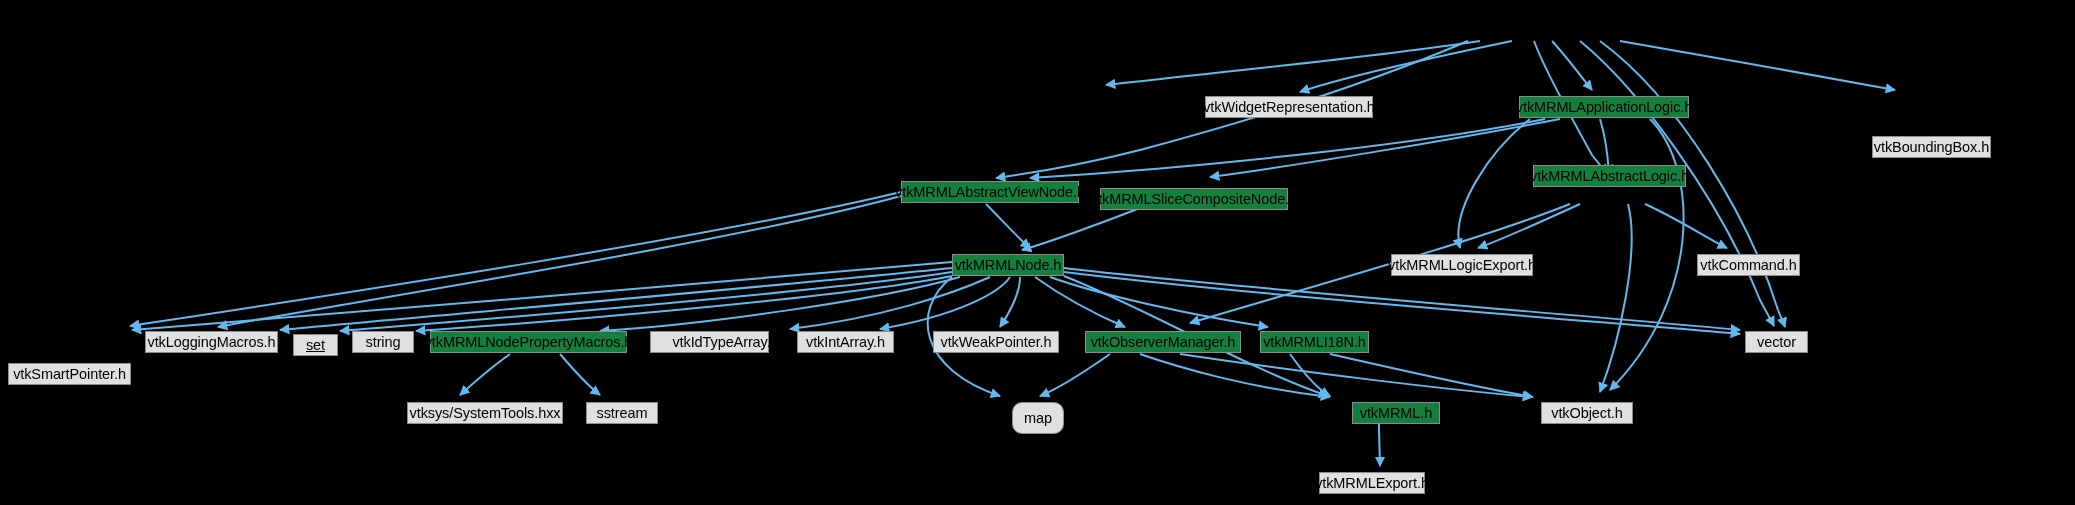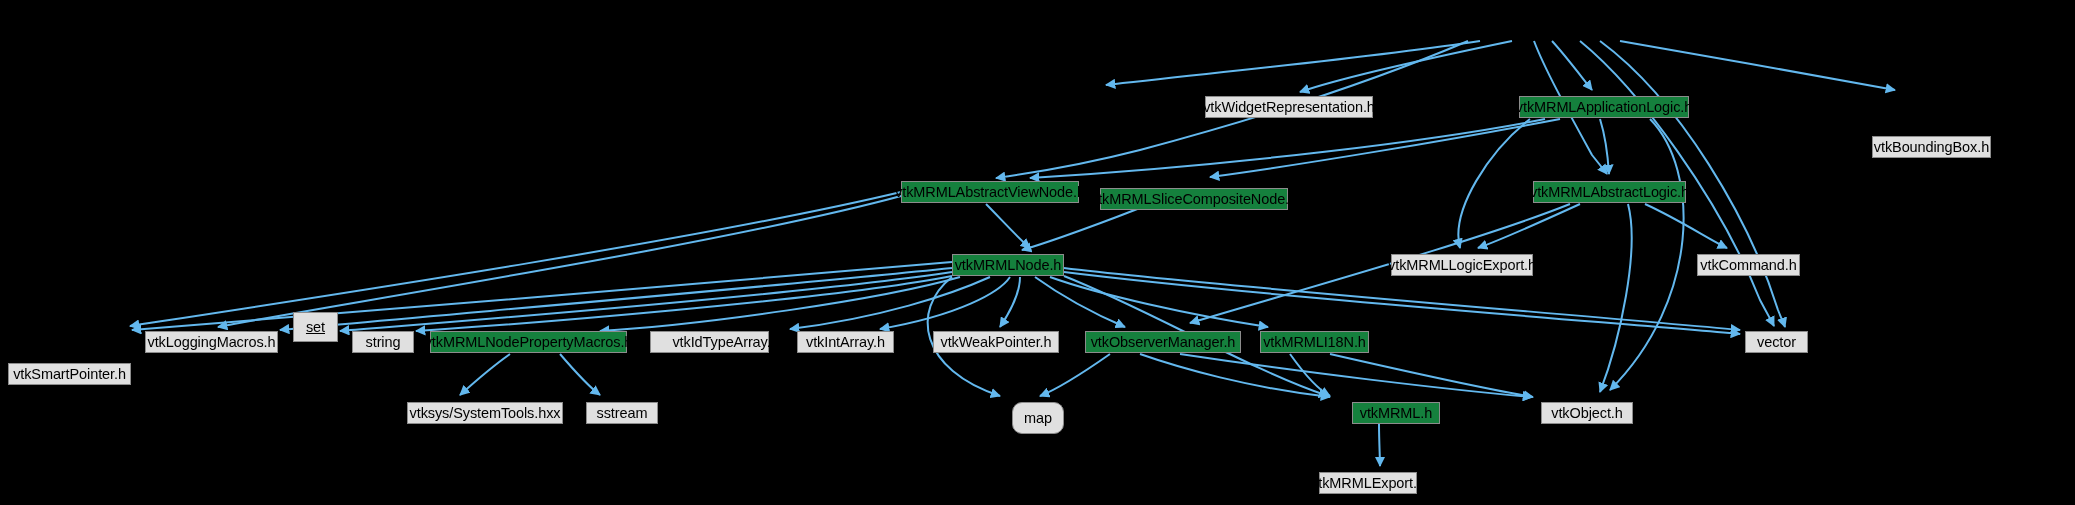--- a/index.html
+++ b/index.html
@@ -125,33 +125,33 @@
   <div class="gnode" style="left:1205px; top:96px; width:168px; height:22px;">vtkWidgetRepresentation.h</div>
 
   <div class="gnode white" style="left:1519px; top:96px; width:170px; height:22px;">vtkMRMLApplicationLogic.h</div>
 
   <div class="gnode" style="left:1872px; top:96px; width:119px; height:22px;margin-top:40px;">vtkBoundingBox.h</div>
 
   <div class="gnode white" style="left:901px; top:181px; width:178px; height:22px;">vtkMRMLAbstractViewNode.h</div>
 
   <div class="gnode white" style="left:1100px; top:188px; width:188px; height:22px;">vtkMRMLSliceCompositeNode.h</div>
 
-  <div class="gnode white" style="left:1533px; top:181px; width:153px; height:22px;">vtkMRMLAbstractLogic.h</div>
+  <div class="gnode white" style="left:1533px; top:165px; width:153px; height:22px;">vtkMRMLAbstractLogic.h</div>
 
   <div class="gnode white" style="left:952px; top:254px; width:112px; height:22px;">vtkMRMLNode.h</div>
 
   <div class="gnode" style="left:1391px; top:254px; width:142px; height:22px;">vtkMRMLLogicExport.h</div>
 
   <div class="gnode" style="left:1697px; top:254px; width:103px; height:22px;">vtkCommand.h</div>
 
   <div class="gnode" style="left:8px; top:331px; width:123px; height:22px;margin-top:32px;">vtkSmartPointer.h</div>
 
   <div class="gnode" style="left:145px; top:331px; width:133px; height:22px;">vtkLoggingMacros.h</div>
 
-  <div class="gnode" style="left:293px; top:312px; width:45px; height:30px;text-decoration:underline;">set</div>
+  <div class="gnode" style="left:293px; top:334px; width:45px; height:22px;text-decoration:underline;">set</div>
 
   <div class="gnode" style="left:352px; top:331px; width:62px; height:22px;">string</div>
 
   <div class="gnode white" style="left:430px; top:331px; width:197px; height:22px;">vtkMRMLNodePropertyMacros.h</div>
 
   <div class="gnode" style="left:650px; top:331px; width:119px; height:22px;padding-left:32px;">vtkIdTypeArray.h</div>
 
   <div class="gnode" style="left:797px; top:331px; width:97px; height:22px;text-align:right;">vtkIntArray.h</div>
 
   <div class="gnode" style="left:933px; top:331px; width:126px; height:22px;">vtkWeakPointer.h</div>
@@ -165,15 +165,15 @@
   <div class="gnode" style="left:407px; top:402px; width:156px; height:22px;">vtksys/SystemTools.hxx</div>
 
   <div class="gnode" style="left:586px; top:402px; width:72px; height:22px;">sstream</div>
 
   <div class="gnode" style="left:1012px; top:402px; width:52px; height:32px;border-radius:10px;">map</div>
 
   <div class="gnode white" style="left:1352px; top:402px; width:88px; height:22px;">vtkMRML.h</div>
 
   <div class="gnode" style="left:1541px; top:402px; width:92px; height:22px;">vtkObject.h</div>
 
-  <div class="gnode" style="left:1319px; top:472px; width:98px; height:22px;">vtkMRMLExport.h</div>
+  <div class="gnode" style="left:1319px; top:472px; width:106px; height:22px;">vtkMRMLExport.h</div>
 
 </div>
 
 </body></html>

